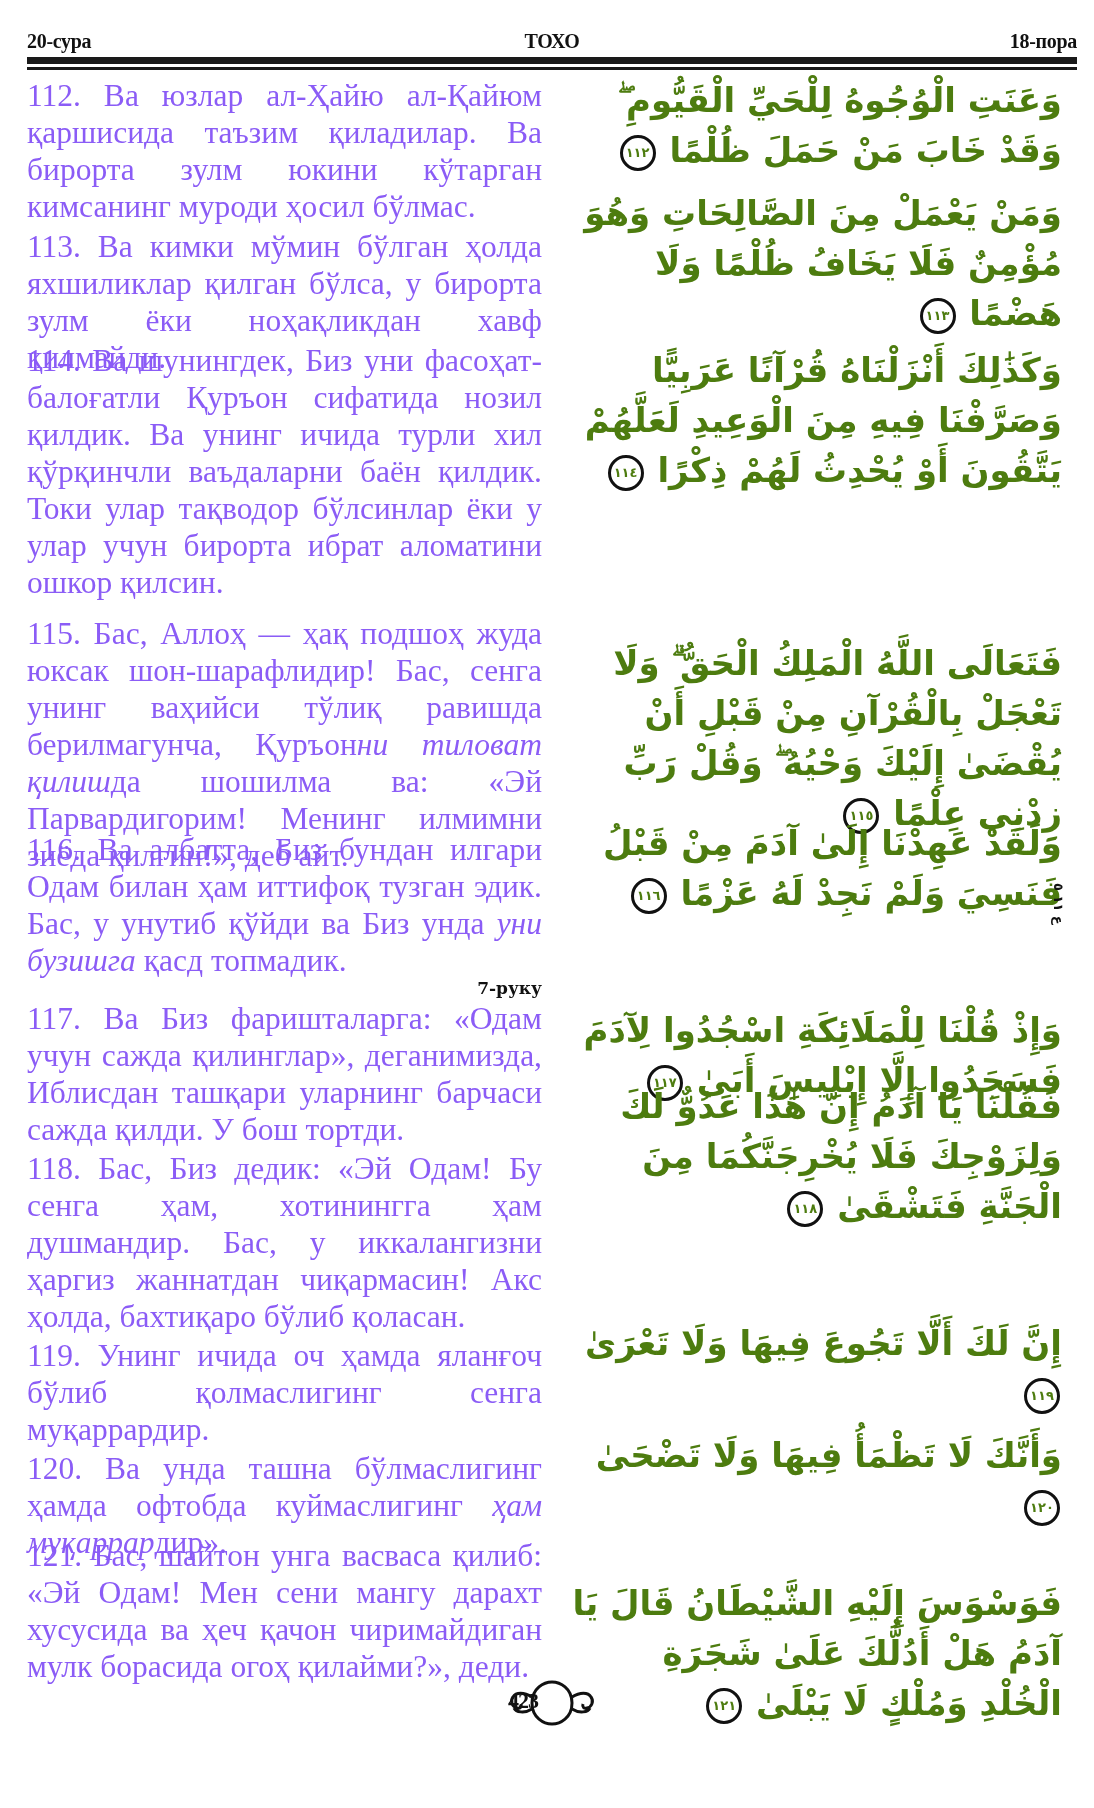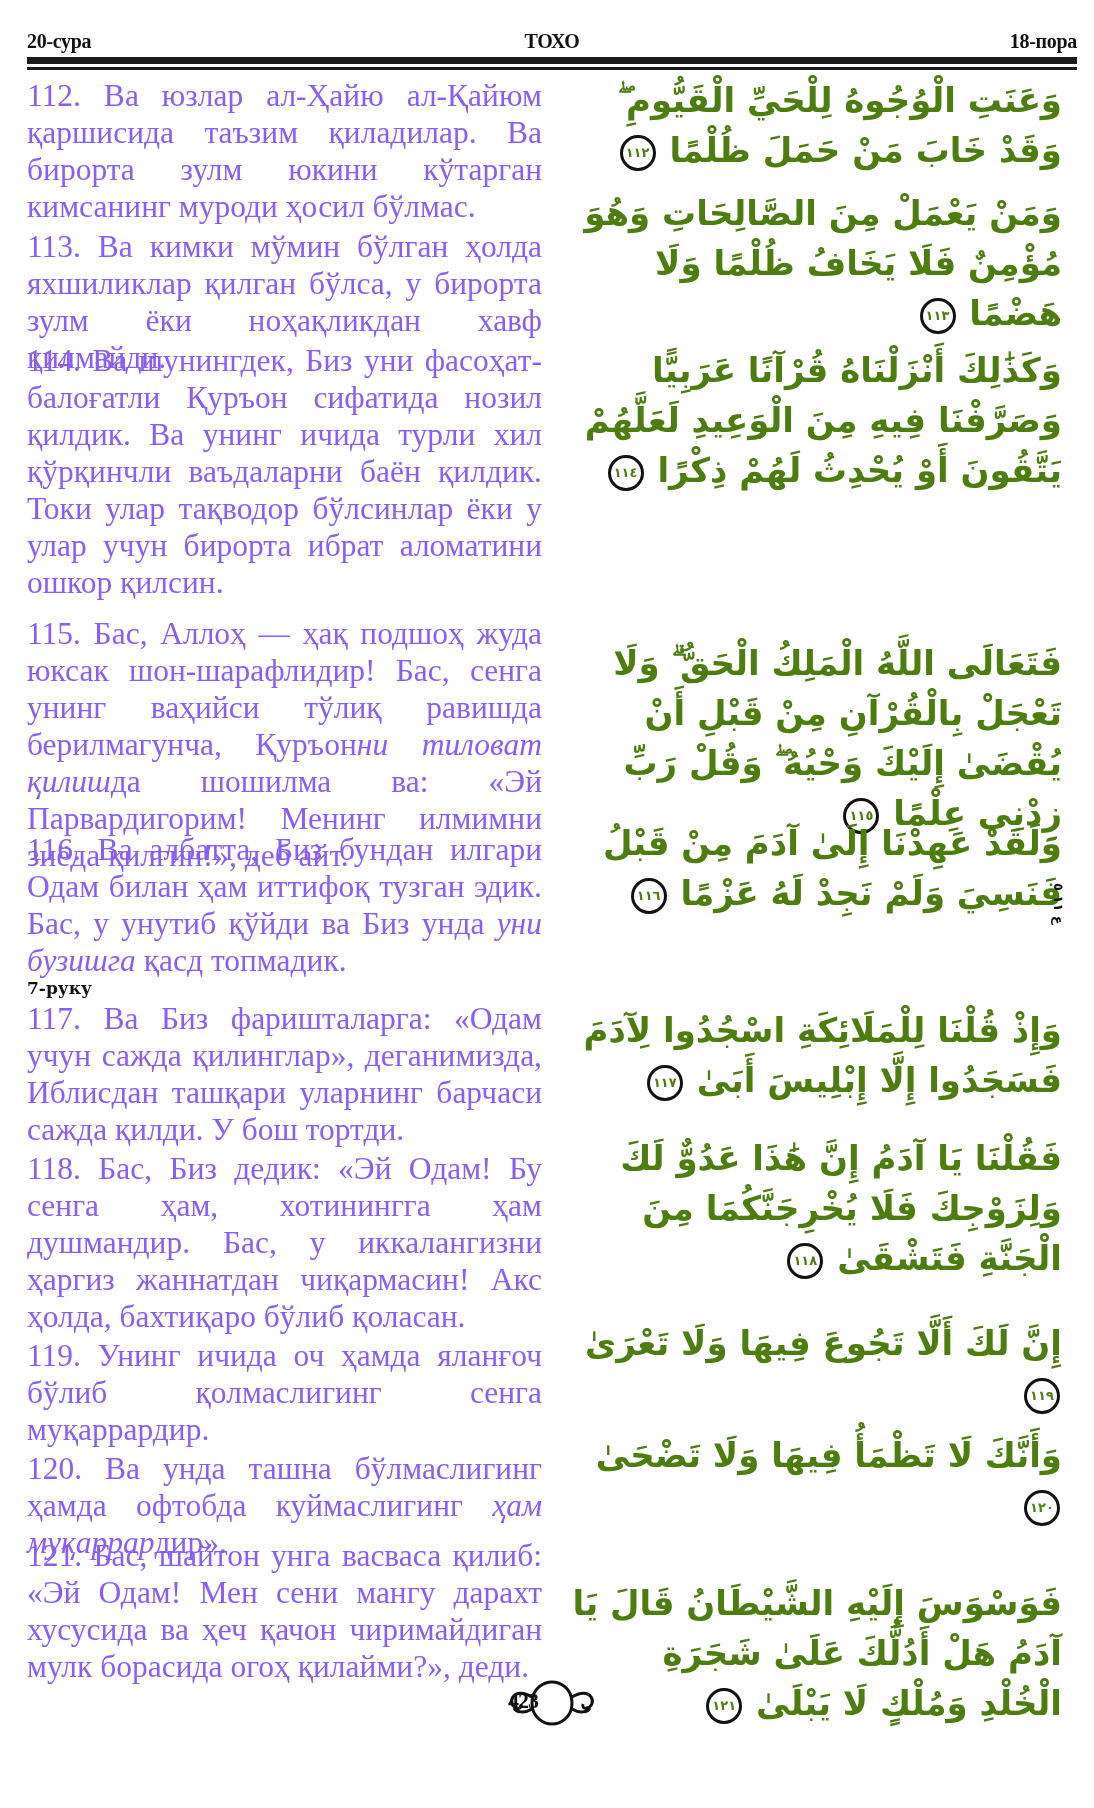--- a/index.html
+++ b/index.html
@@ -9,21 +9,21 @@
   .hdr .l { position:absolute; left:0; top:0; }
   .hdr .c { position:absolute; left:0; right:0; text-align:center; top:0; }
   .hdr .r { position:absolute; right:0; top:0; }
   .rule-thick { position:absolute; left:27px; width:1050px; top:57px; height:7px; background:#1a1a1a; }
   .rule-thin  { position:absolute; left:27px; width:1050px; top:67px; height:3px; background:#1a1a1a; }
 
   .verse-uz { position:absolute; left:27px; width:515px;
      font-family:"Liberation Serif", serif; font-size:31.5px; line-height:37px;
      text-align:justify; text-align-last:left; color:#8b5cf6; }
   .verse-uz .it { font-style:italic; }
-  .ruku { position:absolute; left:27px; width:515px; text-align:left;
+  .ruku { position:absolute; left:27px; width:515px; text-align:right;
      font-family:"DejaVu Serif", serif; font-weight:bold; font-size:17px; top:978px; }
 
   .verse-ar { position:absolute; left:572px; width:490px; direction:rtl; text-align:right;
      font-family:"DejaVu Sans", sans-serif; font-weight:bold; font-size:34px; line-height:50px; color:#4d7c0f; }
   .ayah-no { display:inline-block; width:30px; height:30px; border:3px solid #111; border-radius:50%;
      font-size:13px; line-height:30px; text-align:center; vertical-align:middle; margin:0 2px;
      font-family:"DejaVu Sans", sans-serif; direction:rtl; }
 
   .sajda { position:absolute; left:1048px; top:868px; width:18px; height:72px;
      font-family:"DejaVu Sans", sans-serif; font-weight:bold; font-size:13px;
@@ -98,21 +98,21 @@
 <div class="verse-ar" style="top:818px;">
   <span>وَلَقَدْ عَهِدْنَا إِلَىٰ آدَمَ مِنْ قَبْلُ فَنَسِيَ وَلَمْ نَجِدْ لَهُ عَزْمًا</span>
   <span class="ayah-no">١١٦</span>
 </div>
 <div class="sajda">ع ١١ ٥</div>
 
 <div class="verse-ar" style="top:1005px;">
   <span>وَإِذْ قُلْنَا لِلْمَلَائِكَةِ اسْجُدُوا لِآدَمَ فَسَجَدُوا إِلَّا إِبْلِيسَ أَبَىٰ</span>
   <span class="ayah-no">١١٧</span>
 </div>
-<div class="verse-ar" style="top:1133px;">
+<div class="verse-ar" style="top:1081px;">
   <span>فَقُلْنَا يَا آدَمُ إِنَّ هَٰذَا عَدُوٌّ لَكَ وَلِزَوْجِكَ فَلَا يُخْرِجَنَّكُمَا مِنَ الْجَنَّةِ فَتَشْقَىٰ</span>
   <span class="ayah-no">١١٨</span>
 </div>
 <div class="verse-ar" style="top:1318px;">
   <span>إِنَّ لَكَ أَلَّا تَجُوعَ فِيهَا وَلَا تَعْرَىٰ</span>
   <span class="ayah-no">١١٩</span>
 </div>
 <div class="verse-ar" style="top:1430px;">
   <span>وَأَنَّكَ لَا تَظْمَأُ فِيهَا وَلَا تَضْحَىٰ</span>
   <span class="ayah-no">١٢٠</span>

